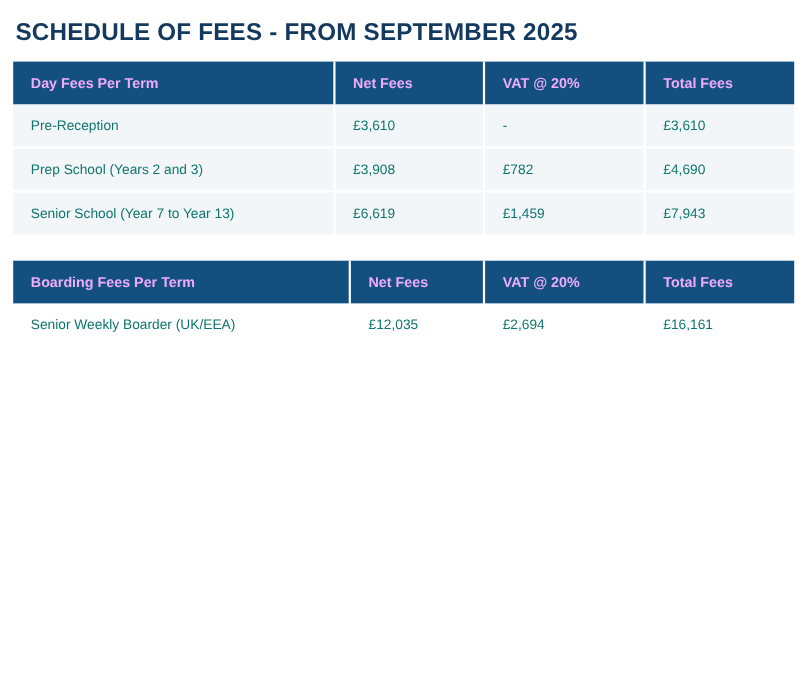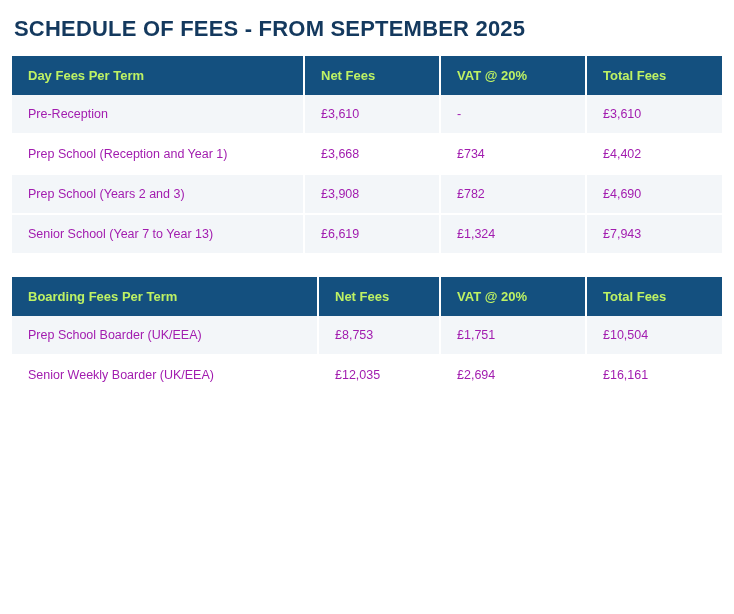--- a/index.html
+++ b/index.html
@@ -26,31 +26,31 @@
     white-space: nowrap;
   }
   table.fees {
     width: 710px;
     border-collapse: collapse;
     table-layout: fixed;
     margin-bottom: 22px;
   }
   table.fees th {
     background: #14507f;
-    color: #bef264;
+    color: #f0abfc;
     font-size: 13px;
     font-weight: bold;
     text-align: left;
     padding: 12px 16px;
     border-right: 2px solid #ffffff;
     vertical-align: middle;
   }
   table.fees th:last-child { border-right: none; }
   table.fees td {
-    color: #a21caf;
+    color: #0f766e;
     font-size: 12.5px;
     padding: 12px 16px;
     border-right: 2px solid #ffffff;
     border-bottom: 2px solid #ffffff;
     vertical-align: middle;
   }
   table.fees td:last-child { border-right: none; }
   tr.shade td { background: #f3f6f9; }
   tr.plain td { background: #ffffff; }
   .col-a { width: 292px; }
@@ -86,36 +86,30 @@
         <th>Total Fees</th>
       </tr>
     </thead>
     <tbody>
       <tr class="shade tall">
         <td>Pre-Reception</td>
         <td>£3,610</td>
         <td>-</td>
         <td>£3,610</td>
       </tr>
-      <tr class="plain tall">
-        <td>Prep School (Reception and Year 1)</td>
-        <td>£3,668</td>
-        <td>£734</td>
-        <td>£4,402</td>
-      </tr>
       <tr class="shade mid">
         <td>Prep School (Years 2 and 3)</td>
         <td>£3,908</td>
         <td>£782</td>
         <td>£4,690</td>
       </tr>
       <tr class="shade mid">
         <td>Senior School (Year 7 to Year 13)</td>
         <td>£6,619</td>
-        <td>£1,324</td>
+        <td>£1,459</td>
         <td>£7,943</td>
       </tr>
     </tbody>
   </table>
 
   <table class="fees t2">
     <colgroup>
       <col class="col-a">
         <col class="col-b">
         <col class="col-c">
@@ -123,26 +117,20 @@
     </colgroup>
     <thead>
       <tr>
         <th>Boarding Fees Per Term</th>
         <th>Net Fees</th>
         <th>VAT @ 20%</th>
         <th>Total Fees</th>
       </tr>
     </thead>
     <tbody>
-      <tr class="shade">
-        <td>Prep School Boarder (UK/EEA)</td>
-        <td>£8,753</td>
-        <td>£1,751</td>
-        <td>£10,504</td>
-      </tr>
       <tr class="plain">
         <td>Senior Weekly Boarder (UK/EEA)</td>
         <td>£12,035</td>
         <td>£2,694</td>
         <td>£16,161</td>
       </tr>
     </tbody>
   </table>
 
 </div>

